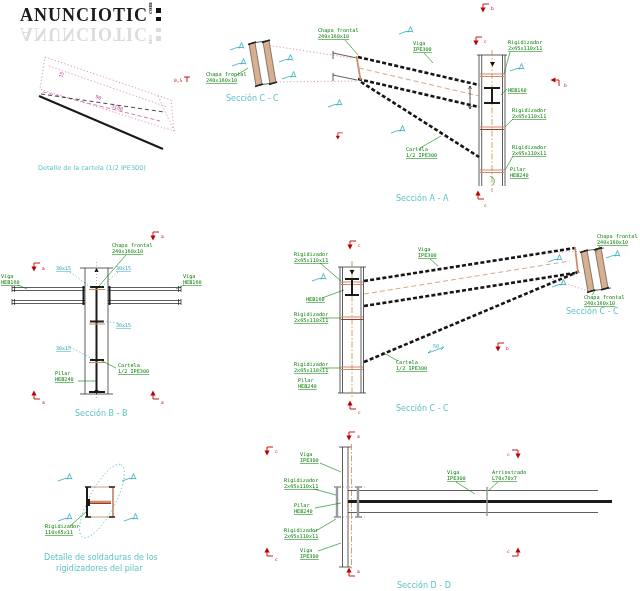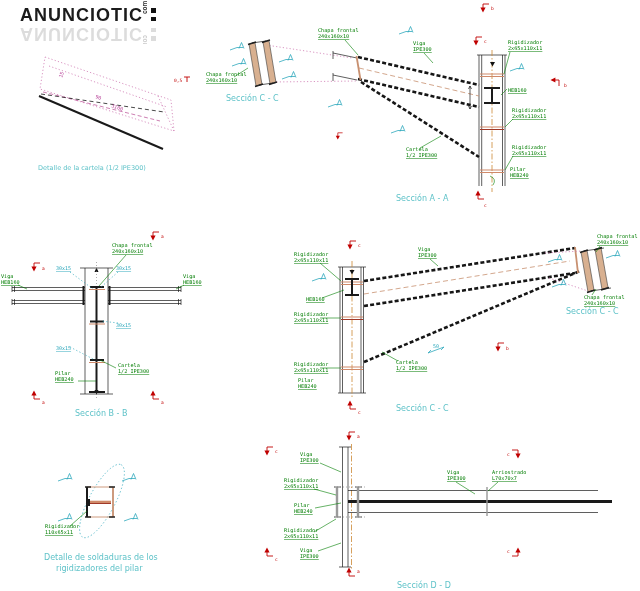--- a/index.html
+++ b/index.html
@@ -2,21 +2,21 @@
 <html><head>
 <meta charset="utf-8">
 <style>
   html,body{margin:0;padding:0;background:#fff;}
   body{width:640px;height:591px;position:relative;overflow:hidden;
        font-family:"DejaVu Sans",sans-serif;}
 
   
   .logo{position:absolute;left:20px;top:5px;width:200px;height:46px;}
   .logo-row{position:absolute;left:0;top:0;display:flex;align-items:flex-start;
-    font-family:Liberation Sans, sans-serif;font-weight:bold;font-size:18px;
+    font-family:Liberation Serif, serif;font-weight:bold;font-size:18px;
     letter-spacing:1px;color:#1b1b1b;white-space:nowrap;}
   .logo-row .tld{display:inline-block;font-size:6.5px;letter-spacing:0;
     transform:rotate(-90deg) translate(-9px,-2px);transform-origin:left top;
     color:#333;width:4px;}
   .logo-row .colon{display:flex;flex-direction:column;gap:4px;margin:3px 0 0 4px;}
   .logo-row .colon i{width:4.5px;height:4.5px;background:#111;display:block;}
   .logo-reflect{top:21px;transform:scaleY(-1);opacity:.25;color:#777;
     height:18px;overflow:hidden;}
   .logo-reflect .colon i{background:#777;}
 

